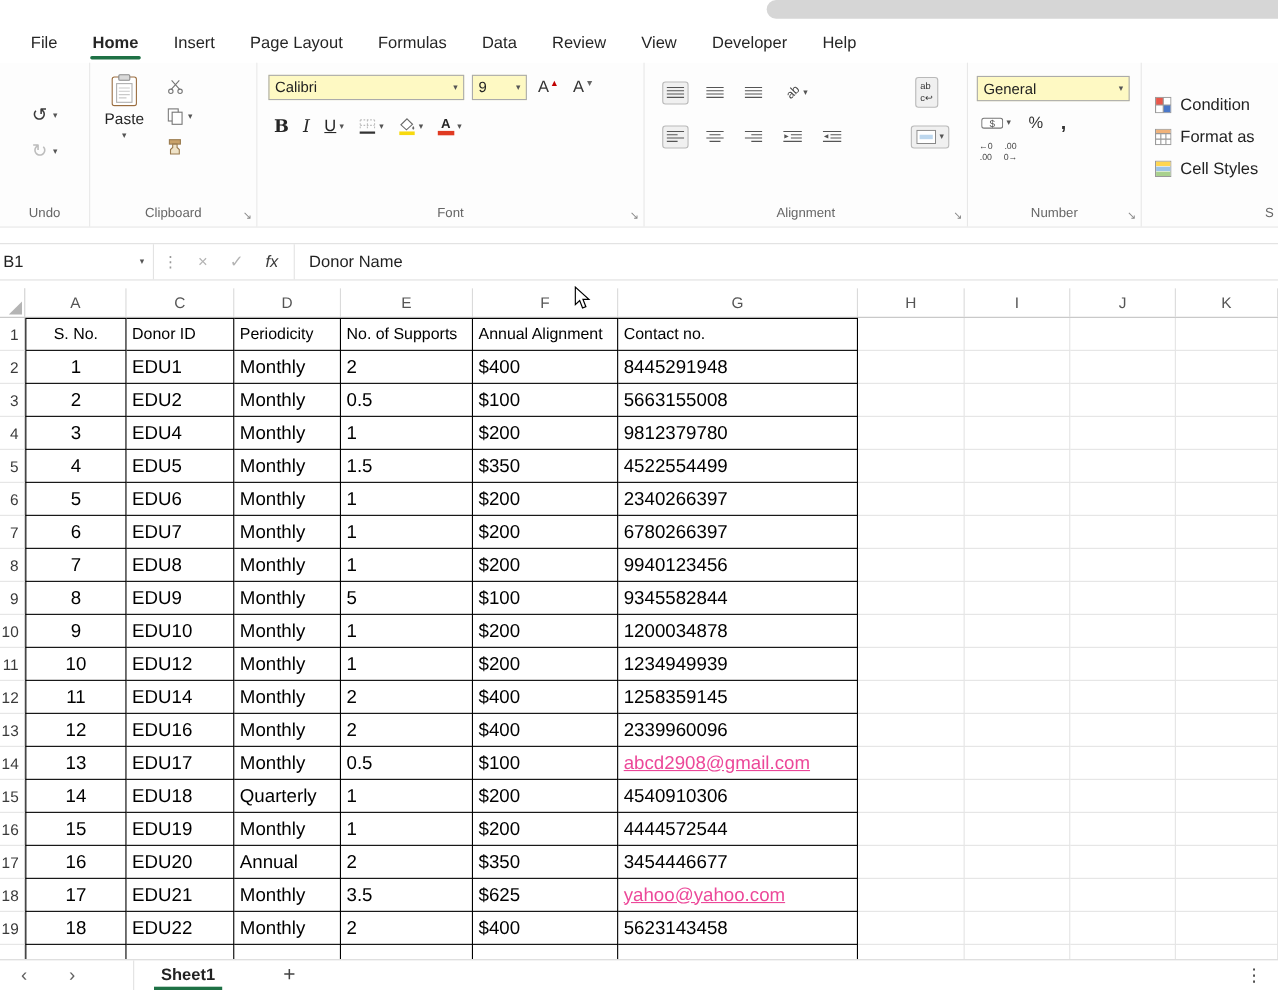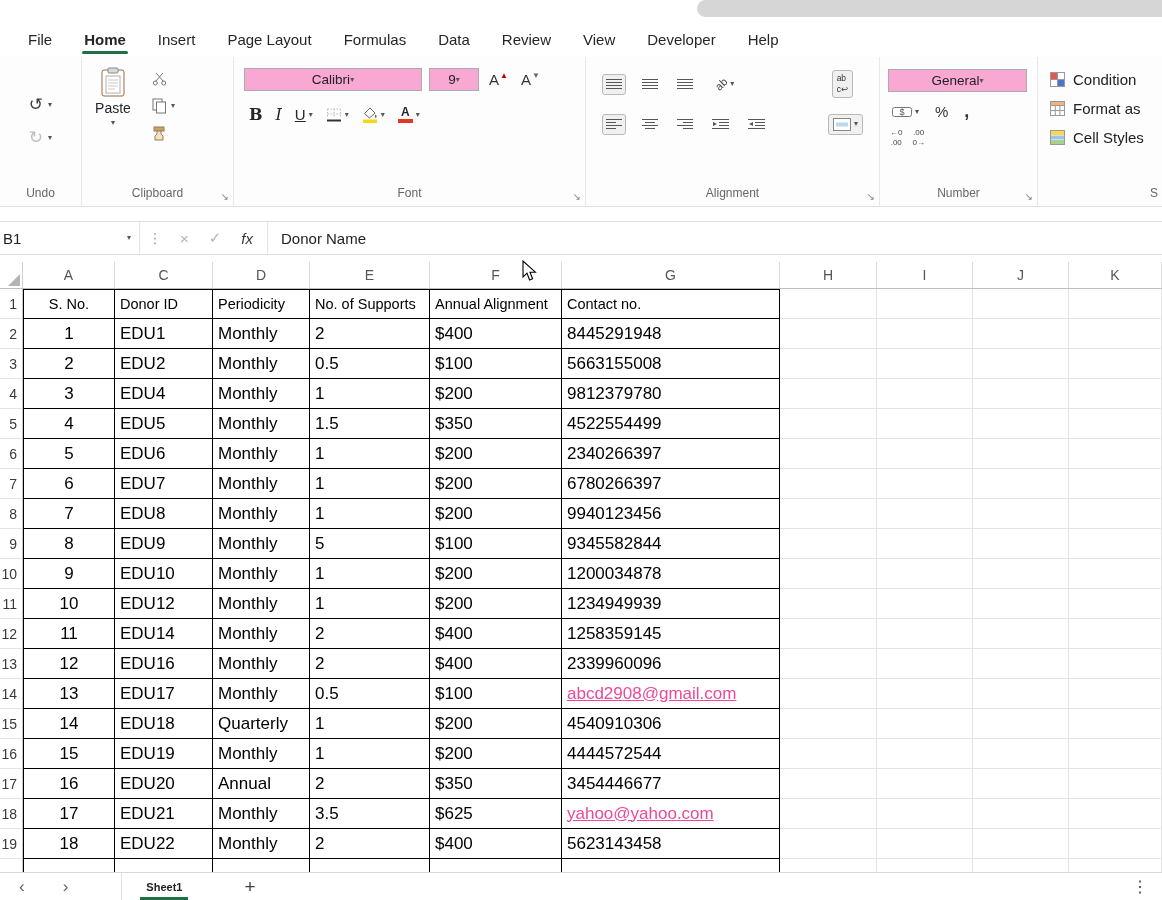--- a/index.html
+++ b/index.html
@@ -32,21 +32,21 @@
   .ubtn.disabled{color:#bdbdbd}
 
   .g-clip{width:152px}
   .g-clip .rg-body{display:flex}
   .paste-btn{width:62px;display:flex;flex-direction:column;align-items:center;padding-top:10px;gap:3px;font-size:14px;color:#262626}
   .clip-mini{display:flex;flex-direction:column;gap:12px;padding-top:14px;padding-left:8px}
   .clip-mini .mini{display:flex;align-items:center;gap:4px}
 
   .g-font{width:352px}
   .font-row1{display:flex;align-items:center;gap:7px;margin:11px 6px 0 10px}
-  .combo{border:1px solid #ababab;background:#f9a8d4;display:flex;align-items:center;justify-content:center;font-size:13.5px;color:#222;padding:0 5px;height:23px}
+  .combo{border:1px solid #ababab;background:#fef9c3;display:flex;align-items:center;justify-content:space-between;font-size:13.5px;color:#222;padding:0 5px;height:23px}
   .combo-font{width:178px}
   .combo-size{width:50px}
   .fsz{font-size:15px;color:#333;display:flex;align-items:flex-start;gap:1px;padding:0 3px}
   .fsz sup{font-size:8px;color:#c00000;line-height:1;margin-top:1px}
   .font-row2{display:flex;align-items:center;gap:13px;margin-top:14px;padding-left:15px}
   .b-letter{font-family:"DejaVu Serif",serif;font-weight:700;font-size:16px;color:#262626}
   .i-letter{font-family:"DejaVu Serif",serif;font-style:italic;font-size:16px;color:#262626}
   .u-letter{font-size:15px;color:#262626;text-decoration:underline}
   .ico-stack{display:flex;flex-direction:column;align-items:center;gap:1px}
   .A-letter{font-size:12px;font-weight:700;color:#262626;line-height:1}
@@ -67,21 +67,21 @@
   .g-num{width:158px}
   .combo-general{margin:12px 10px 0 8px}
   .num-row{display:flex;align-items:center;gap:16px;margin-top:9px;padding-left:12px;color:#333}
   .num-row .pct{font-size:15px}
   .num-row .comma{font-size:18px;font-weight:700}
   .dec-row{display:flex;gap:10px;margin-top:6px;padding-left:10px}
   .dec-btn{font-size:8px;color:#444;line-height:1.3;text-align:center}
 
   .g-styles{flex:1;border-right:none}
   .style-row{display:flex;align-items:center;gap:8px;height:29px;padding-left:12px;font-size:15px;color:#222;white-space:nowrap}
-  .style-row.first{margin-top:8px}
+  .style-row.first{margin-top:24px}
   .g-styles .rg-label{text-align:left;padding-left:112px}
 
   
   .fwrap{height:55px;position:relative;background:#fff}
   .fbar{position:absolute;top:14px;left:0;width:100%;height:34px;border-top:1px solid #e0e0e0;border-bottom:1px solid #e0e0e0;display:flex;align-items:stretch;background:#fff}
   .namebox{width:140px;display:flex;align-items:center;justify-content:space-between;padding:0 8px 0 3px;border-right:1px solid #e3e3e3;font-size:15px;color:#222}
   .fbtn{display:flex;align-items:center;padding:0 10px;font-size:15px}
   .fbtn.handle{color:#9a9a9a;padding:0 8px;font-size:14px}
   .fbtn.dim{color:#b3b3b3}
   .fbtn.fx{font-family:Liberation Sans, sans-serif;font-style:italic;color:#3b3b3b;border-right:1px solid #e3e3e3;padding-right:14px}
@@ -102,21 +102,21 @@
   .ecell{border-right:1px solid #e4e4e4;border-bottom:1px solid #e4e4e4}
   .grow.partial{height:13px}
   .grow.partial .tcell{border-bottom:none}
   .grow.partial .rownum,.grow.partial .ecell{border-bottom:none}
   a.cell-link{color:#ec4899;text-decoration:underline;cursor:pointer}
 
   
   .sheetbar{height:28px;border-top:1px solid #d8d8d8;display:flex;align-items:center;background:#fff;position:relative}
   .snav{color:#616161;font-size:17px;padding:0 19px;line-height:1}
   .sdiv{width:1px;height:100%;background:#e2e2e2;margin-left:34px}
-  .stab{font-weight:700;font-size:11px;color:#222;padding:0 24px;height:100%;display:flex;align-items:center;position:relative}
+  .stab{font-weight:700;font-size:15px;color:#222;padding:0 24px;height:100%;display:flex;align-items:center;position:relative}
   .stab::after{content:"";position:absolute;left:18px;right:18px;bottom:0;height:3px;background:#1e7145}
   .addbtn{font-size:19px;color:#444;padding:0 16px;margin-left:22px}
   .smore{position:absolute;right:14px;color:#444;font-size:16px}
 
   .cursor{position:absolute;left:522px;top:260px;z-index:60;pointer-events:none}
   svg{display:block}
 </style>
 </head>
 <body>
 

